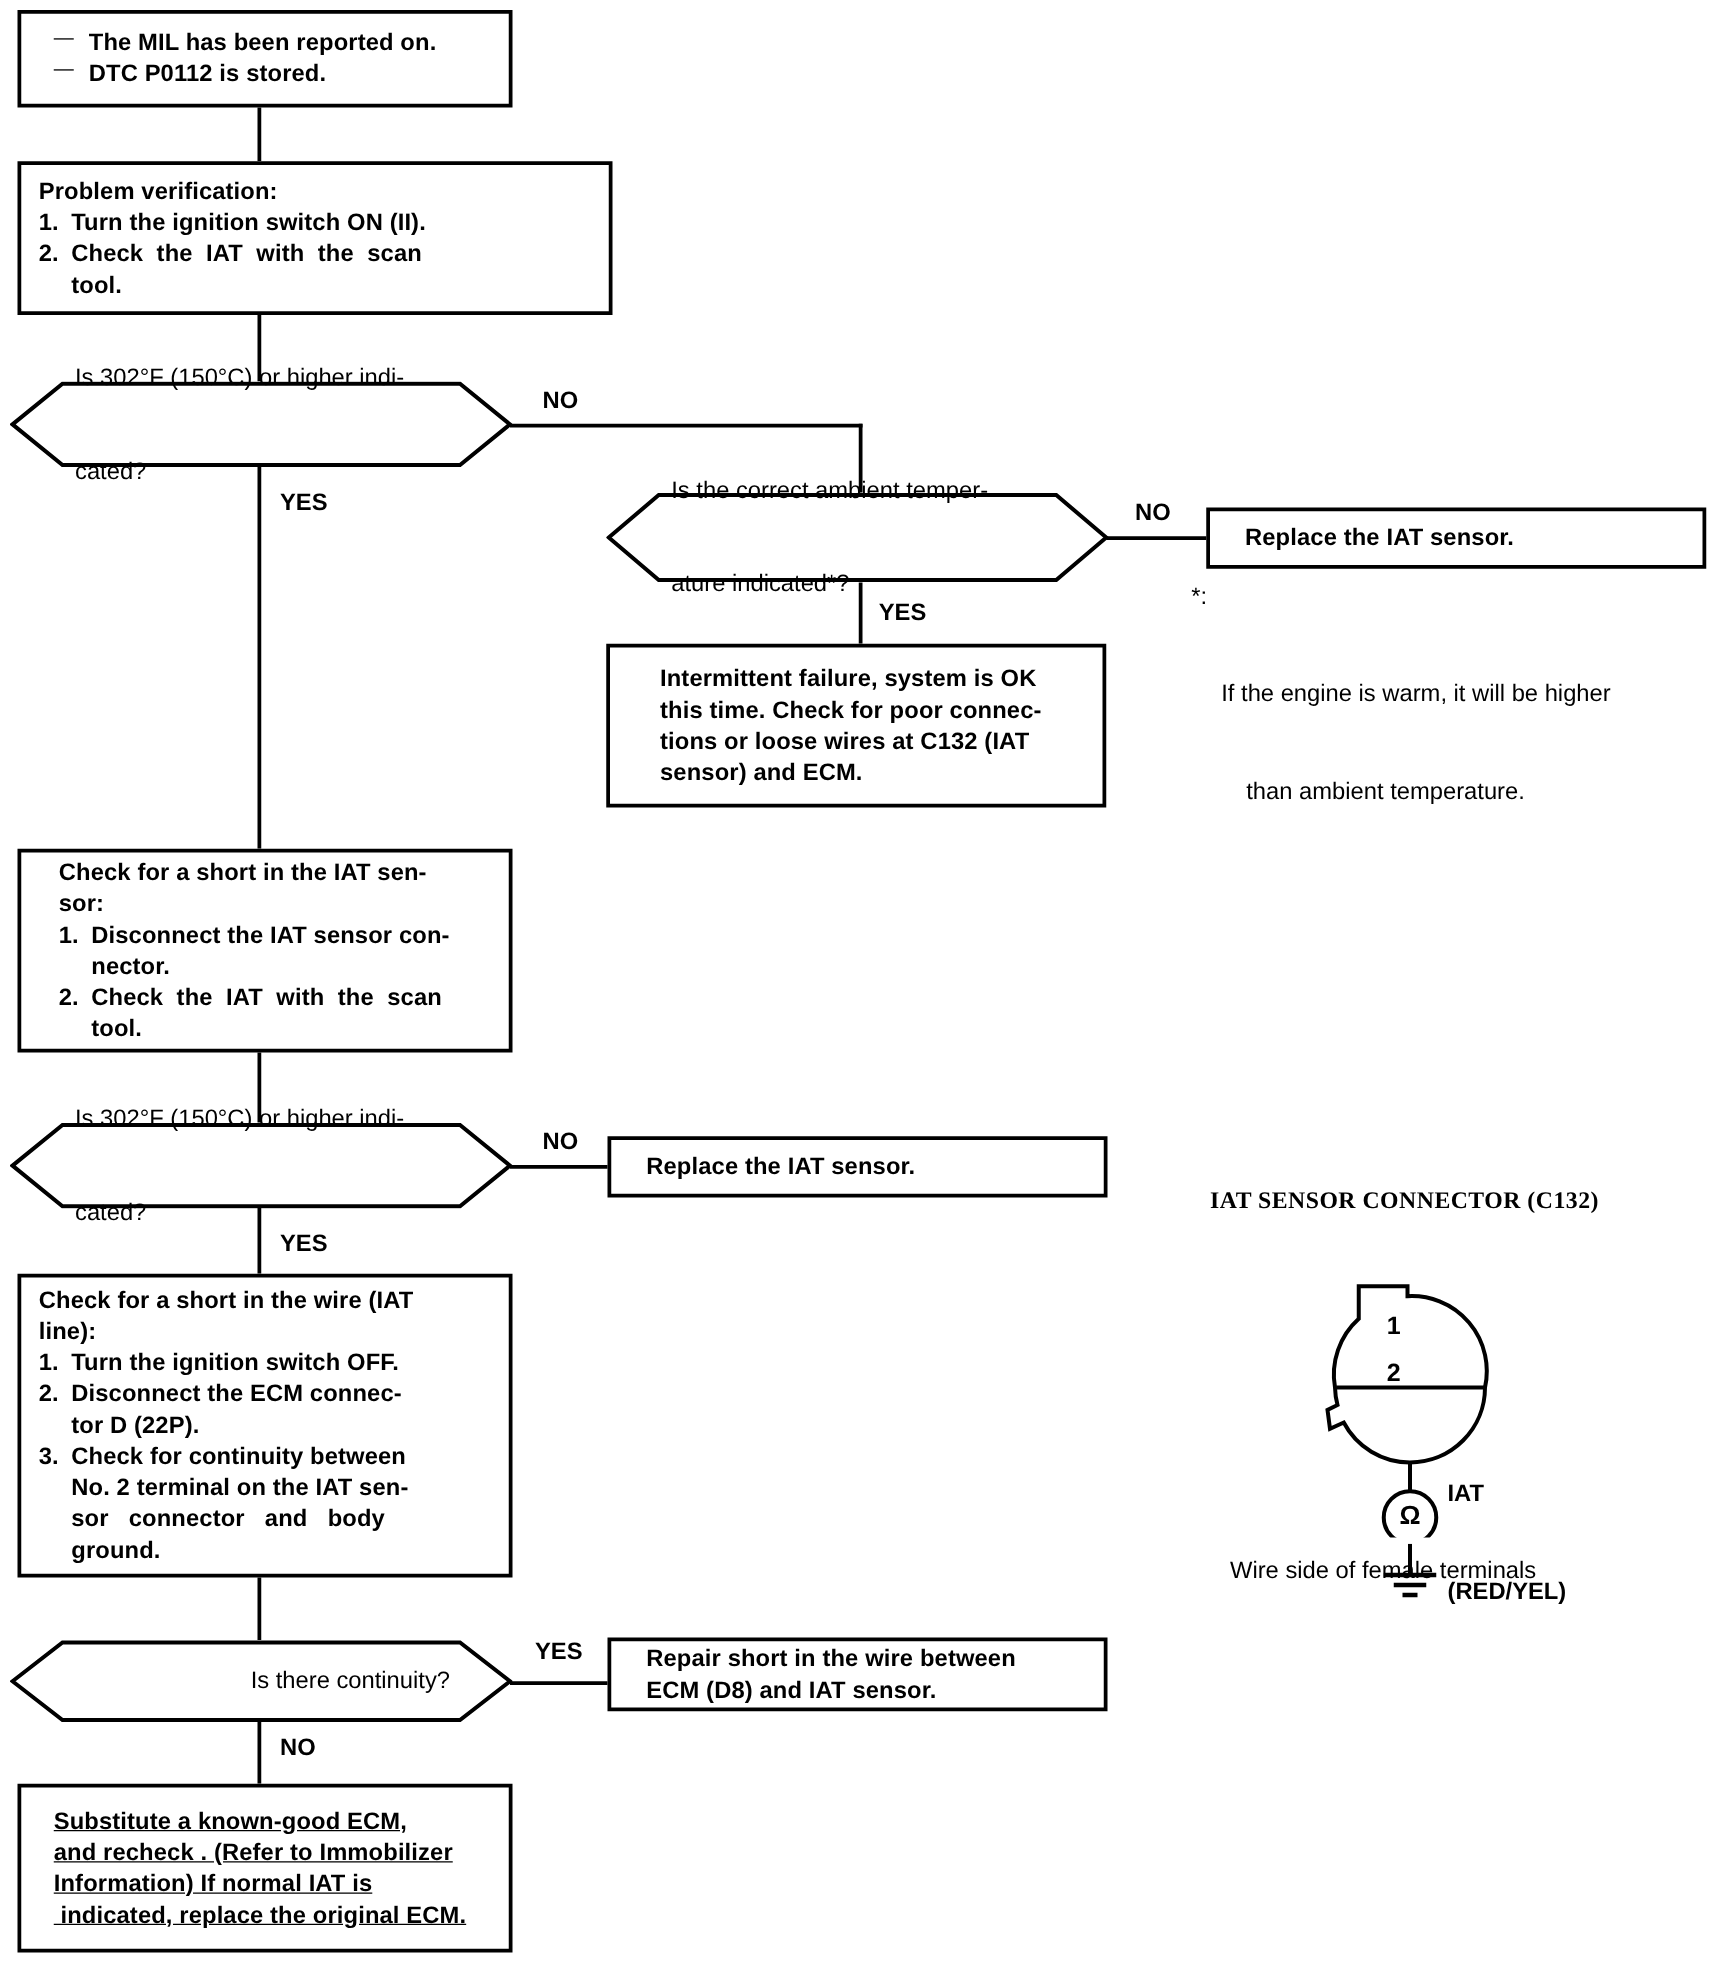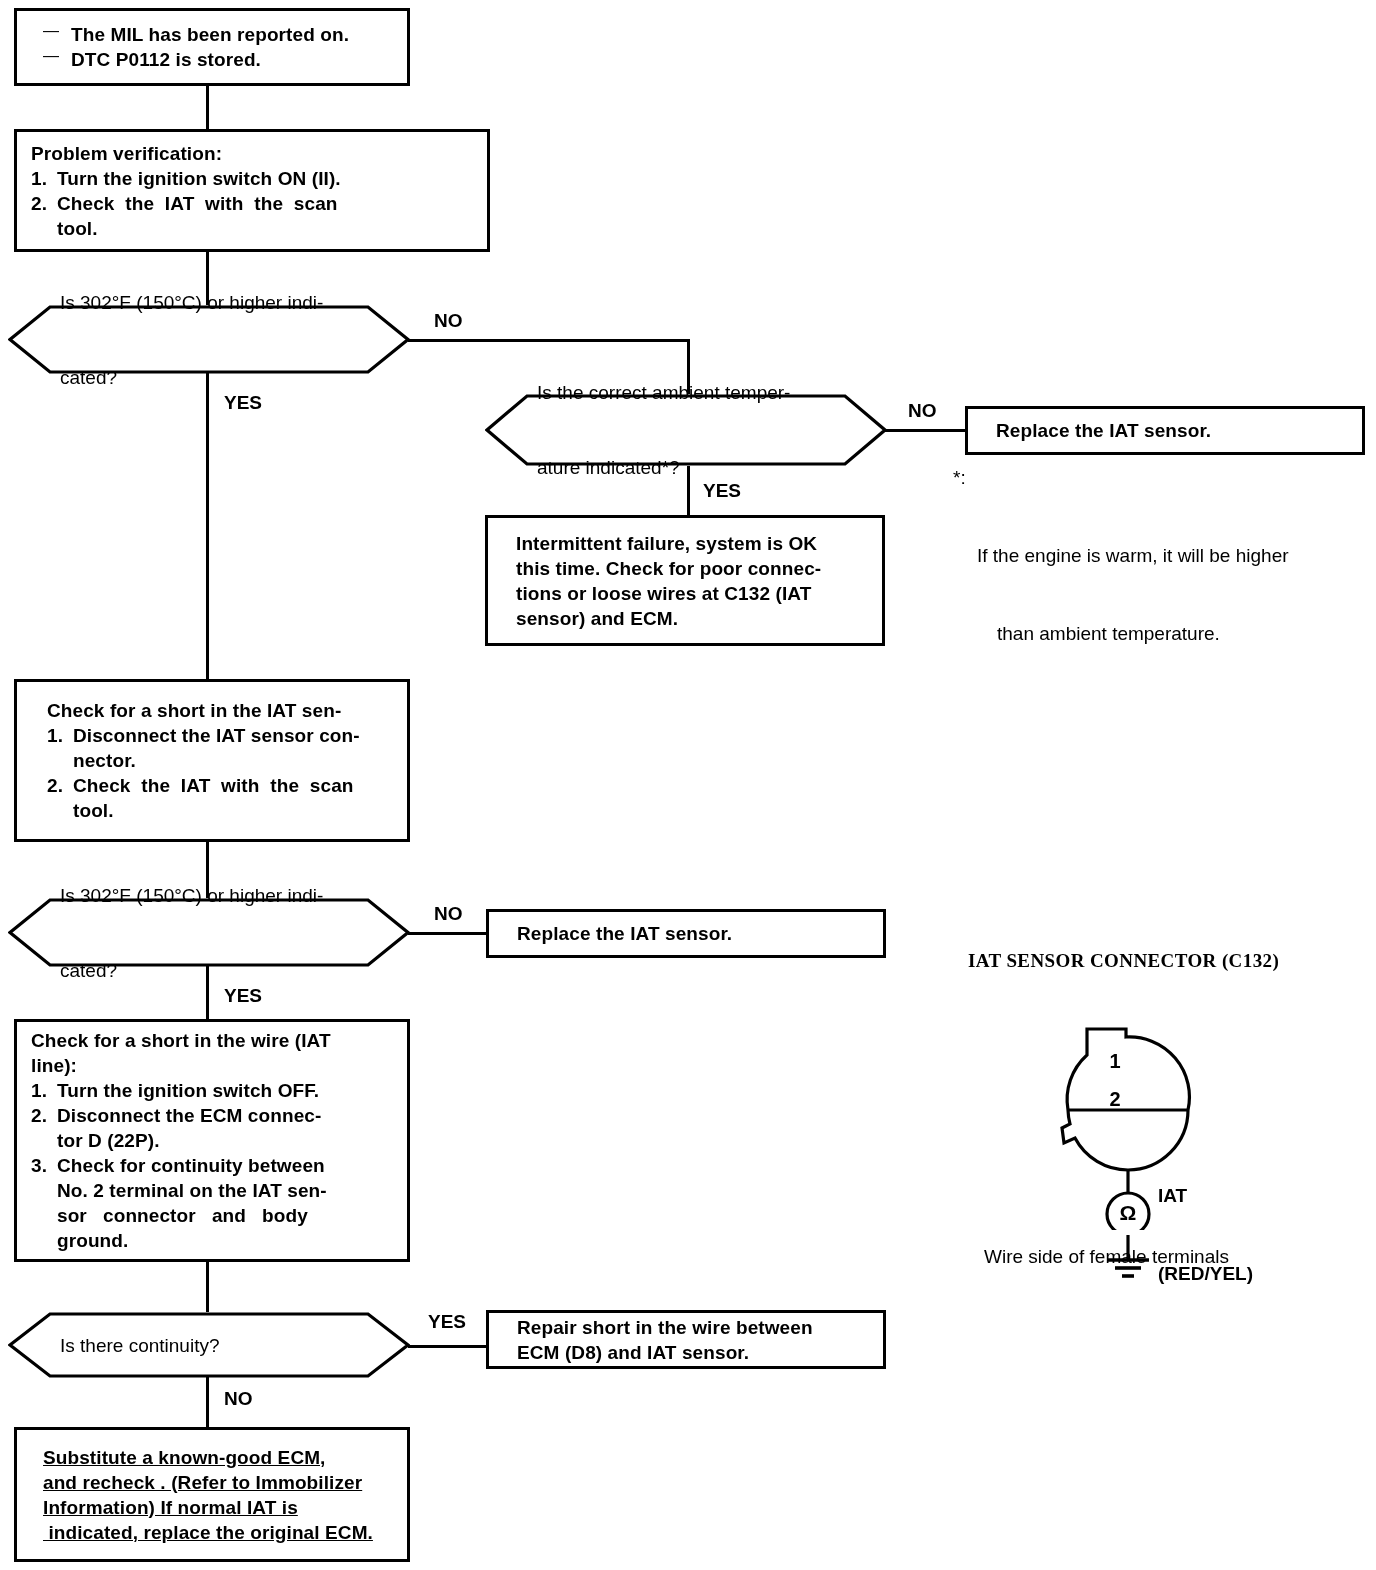--- a/index.html
+++ b/index.html
@@ -227,31 +227,32 @@
     </div>
   </div>
 
   <div class="note" style="left:953px; top:465px; width:420px;">
     <span class="star">*:</span>
     <span class="ntext">If the engine is warm, it will be higher</span>
     <span class="ntext" style="padding-left:44px;">than ambient temperature.</span>
   </div>
 
   <div class="box" style="left:485px; top:515px; width:400px; height:131px;">
-    <div class="body" style="padding-left:28px;">
+    <div class="body" style="padding-left:40px;">
       <div class="line">Intermittent failure, system is OK</div>
       <div class="line">this time. Check for poor connec-</div>
       <div class="line">tions or loose wires at C132 (IAT</div>
       <div class="line">sensor) and ECM.</div>
     </div>
   </div>
 
   <div class="box" style="left:14px; top:679px; width:396px; height:163px;">
     <div class="body" style="padding-left:30px;">
       <div class="line">Check for a short in the IAT sen-</div>
+      <div class="line">sor:</div>
       <div class="item">
         <span class="num">1.</span>
         <span class="txt">Disconnect the IAT sensor con-</span>
       </div>
       <div class="item">
         <span class="num"></span>
         <span class="txt">nector.</span>
       </div>
       <div class="item">
         <span class="num">2.</span>
@@ -314,21 +315,21 @@
         <span class="num"></span>
         <span class="txt">ground.</span>
       </div>
     </div>
   </div>
 
   <div class="hex" style="left:8px; top:1312px; width:402px; height:66px;">
     <svg viewBox="0 0 402 66" preserveAspectRatio="none">
       <polygon points="42,2 360,2 400,33 360,64 42,64 2,33" fill="#fff" stroke="#000" stroke-width="3.2"></polygon>
     </svg>
-    <div class="hextext" style="left:52px; right:36px; text-align:left;">
+    <div class="hextext" style="left:52px; right:50px; text-align:right;">
       <div>Is there continuity?</div>
     </div>
   </div>
   <div class="blabel" style="left:428px; top:1311px;">YES</div>
   <div class="blabel" style="left:224px; top:1388px;">NO</div>
 
   <div class="box" style="left:486px; top:1310px; width:400px; height:59px;">
     <div class="body" style="padding-left:28px;">
       <div class="line">Repair short in the wire between</div>
       <div class="line">ECM (D8) and IAT sensor.</div>

